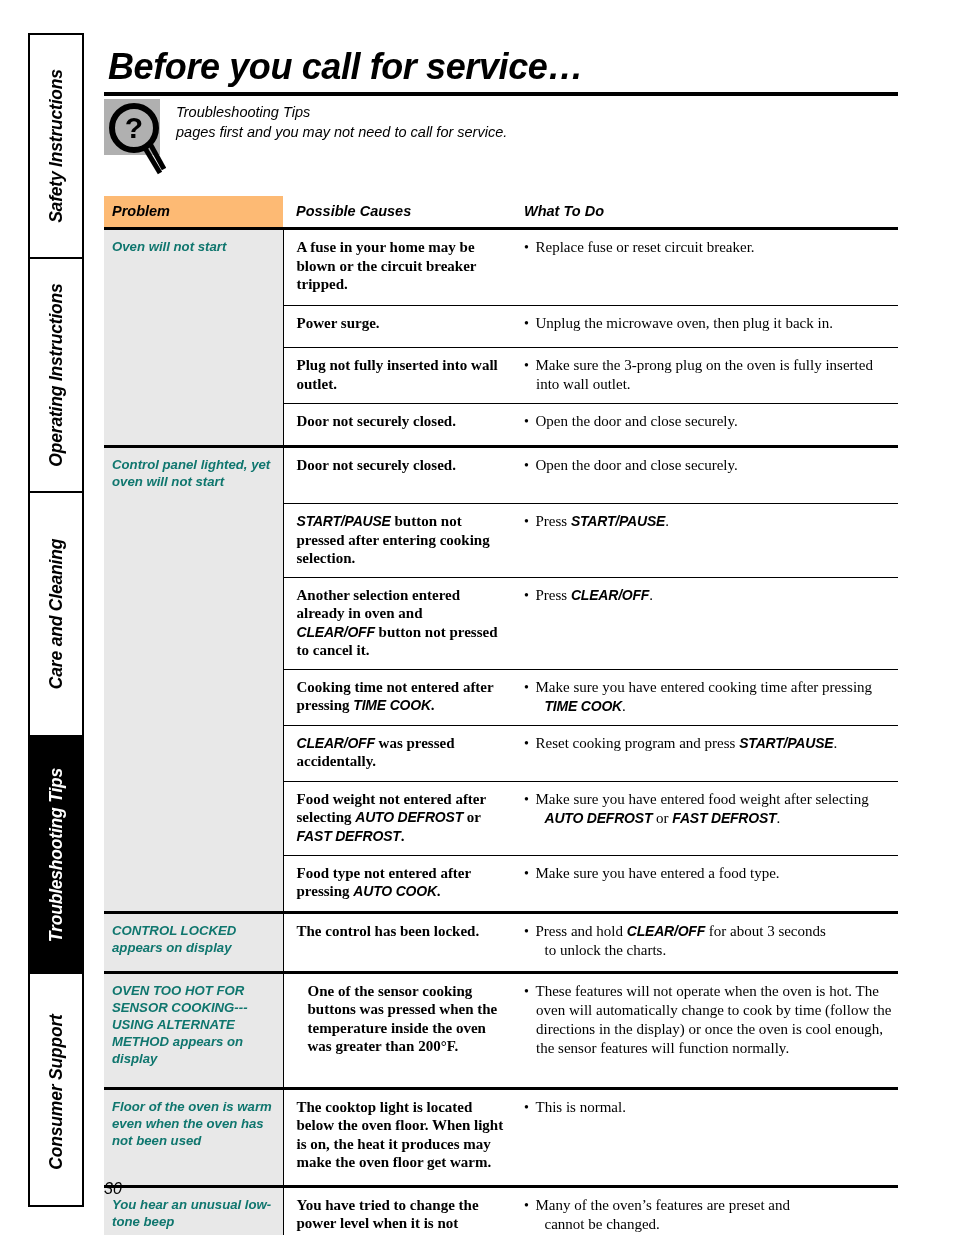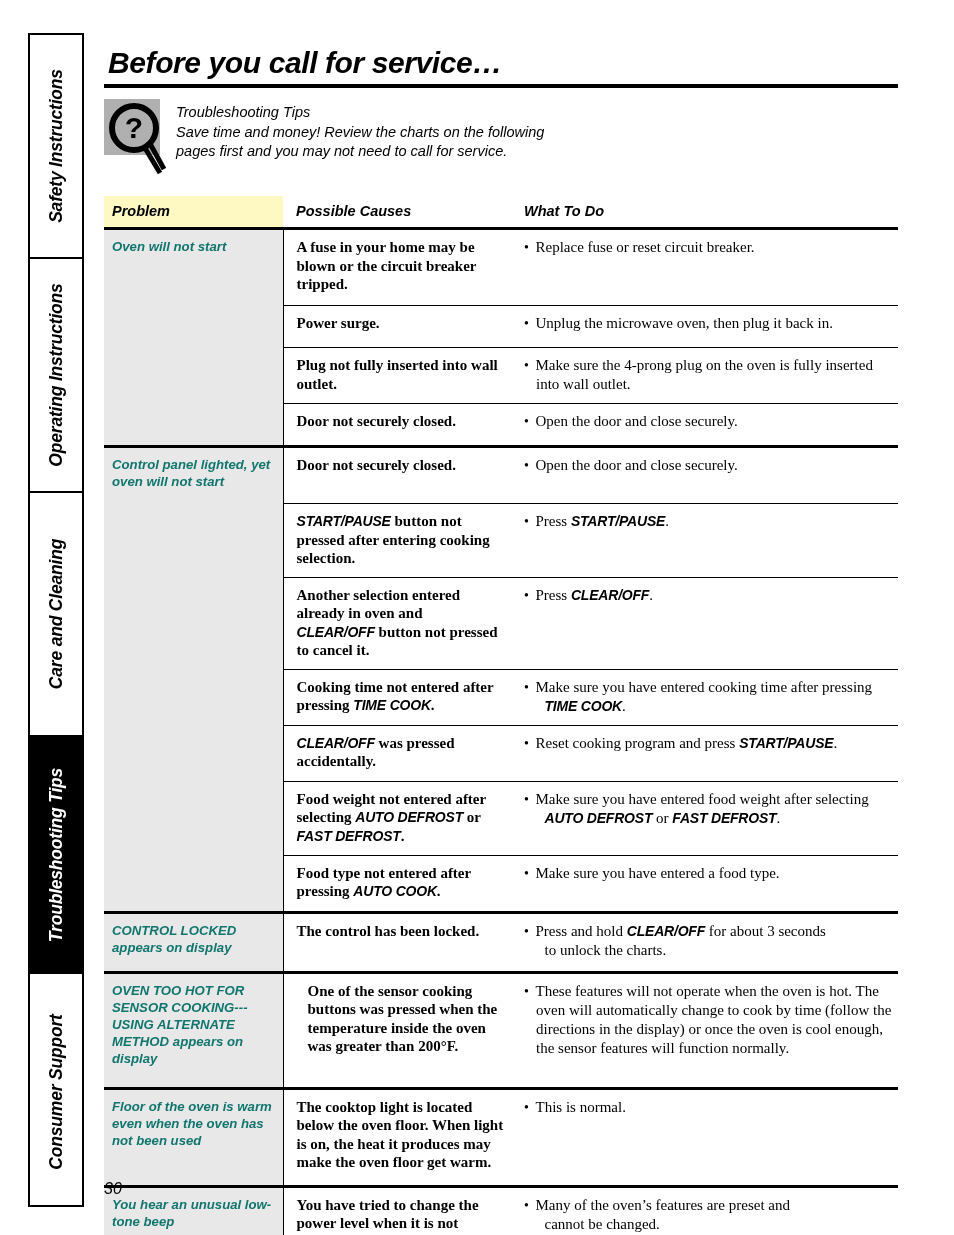--- a/index.html
+++ b/index.html
@@ -54,21 +54,21 @@
   #page-head {
     position: absolute;
     left: 104px;
     top: 46px;
     width: 794px;
   }
   #page-title {
     font-family: "Liberation Sans", sans-serif;
     font-weight: bold;
     font-style: italic;
-    font-size: 30px;
+    font-size: 36px;
     letter-spacing: -0.4px;
     color: #000;
     margin: 0 0 4px 4px;
   }
   #title-rule {
     height: 4px;
     background: #000;
     width: 794px;
   }
 
@@ -121,21 +121,21 @@
     border-bottom: 3px solid #000;
   }
   .hdr-cell {
     font-family: "Liberation Sans", sans-serif;
     font-weight: bold;
     font-style: italic;
     font-size: 14.5px;
     padding: 7px 6px 8px 6px;
     color: #000;
   }
-  th.h-problem { background: #fef9c3; }
+  th.h-problem { background: #fdba74; }
   th.h-problem .hdr-cell { padding-left: 8px; }
   th.h-cause .hdr-cell   { padding-left: 13px; }
   th.h-todo .hdr-cell    { padding-left: 12px; }
 
   
   tbody td {
     padding: 0;
     margin: 0;
     vertical-align: top;
   }
@@ -243,21 +243,20 @@
       <g stroke="#000" stroke-width="5" fill="none">
         <line x1="38" y1="44" x2="56" y2="74"></line>
         <line x1="44" y1="41" x2="60" y2="70"></line>
       </g>
       <circle cx="30" cy="29" r="22" fill="#b0b0b0" stroke="#000" stroke-width="6"></circle>
       <text x="30" y="39" text-anchor="middle" font-family="Liberation Sans, sans-serif" font-size="30" font-weight="bold" fill="#000">?</text>
     </svg>
   </div>
   <div id="tip-text">
     <div>Troubleshooting Tips</div>
-    <div>Save time and money! Review the charts on the following</div>
     <div>pages first and you may not need to call for service.</div>
   </div>
 </div>
 
 <table id="ts-table">
   <colgroup>
     <col class="c-problem">
       <col class="c-cause">
       <col class="c-todo">
   </colgroup>
@@ -300,21 +299,21 @@
           </div>
         </td>
       </tr>
       <tr class="sub-row">
         <td class="c-cell">
           <div class="cause-text" style="min-height: 38px;">Plug not fully inserted into wall outlet.</div>
         </td>
         <td class="t-cell">
           <div class="todo-text" style="min-height: 38px;">
             <span class="bullet">•</span>
-            <span class="todo-body">Make sure the 4-prong plug on the oven is fully inserted into wall outlet.</span>
+            <span class="todo-body">Make sure the 3-prong plug on the oven is fully inserted into wall outlet.</span>
           </div>
         </td>
       </tr>
       <tr class="sub-row">
         <td class="c-cell">
           <div class="cause-text" style="min-height: 24px;">Door not securely closed.</div>
         </td>
         <td class="t-cell">
           <div class="todo-text" style="min-height: 24px;">
             <span class="bullet">•</span>

